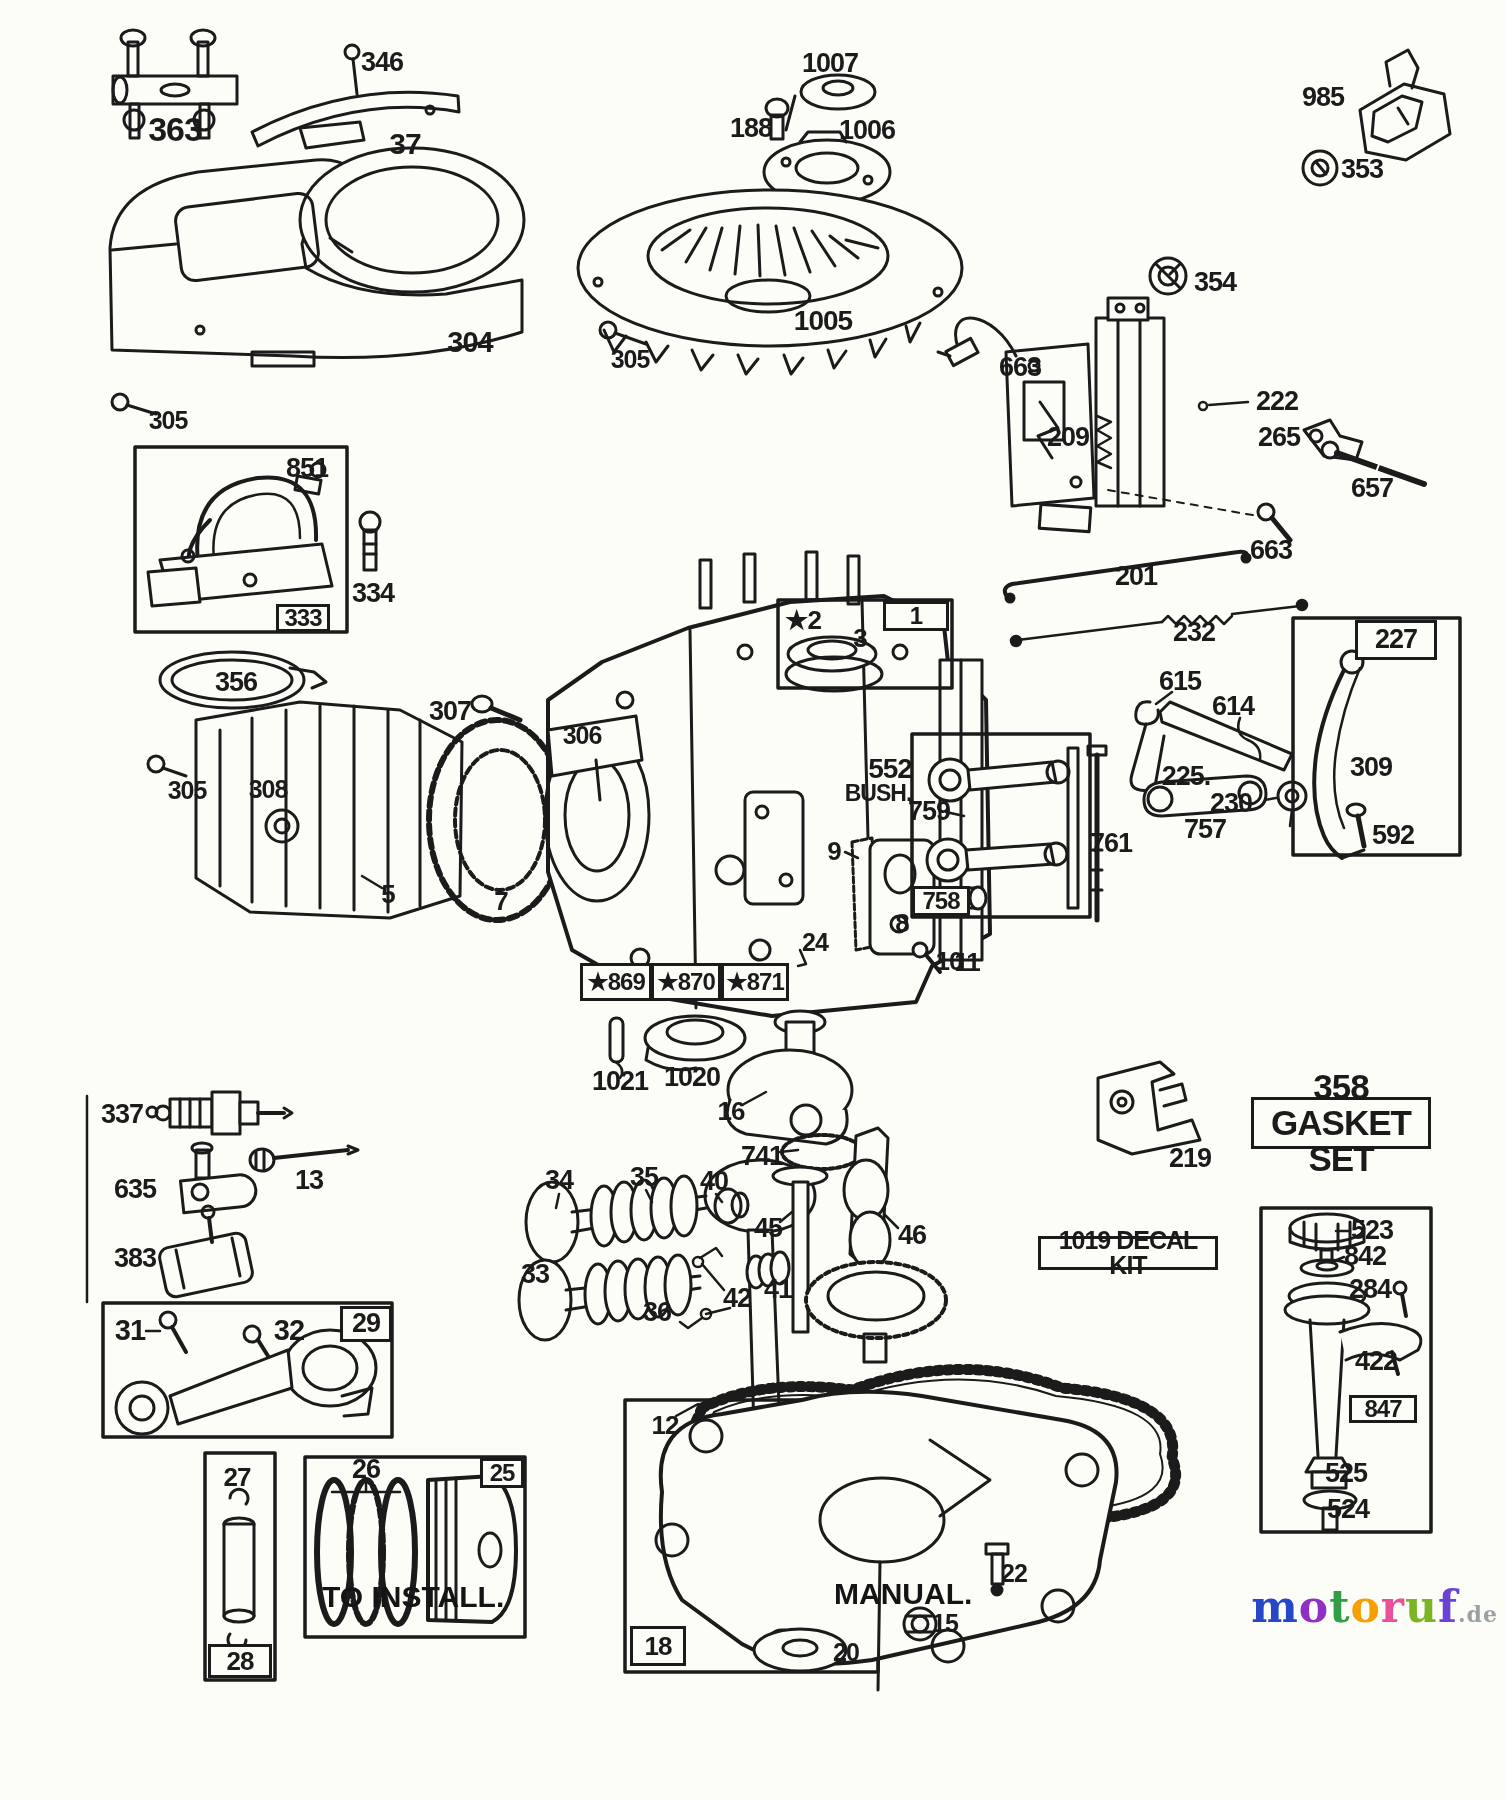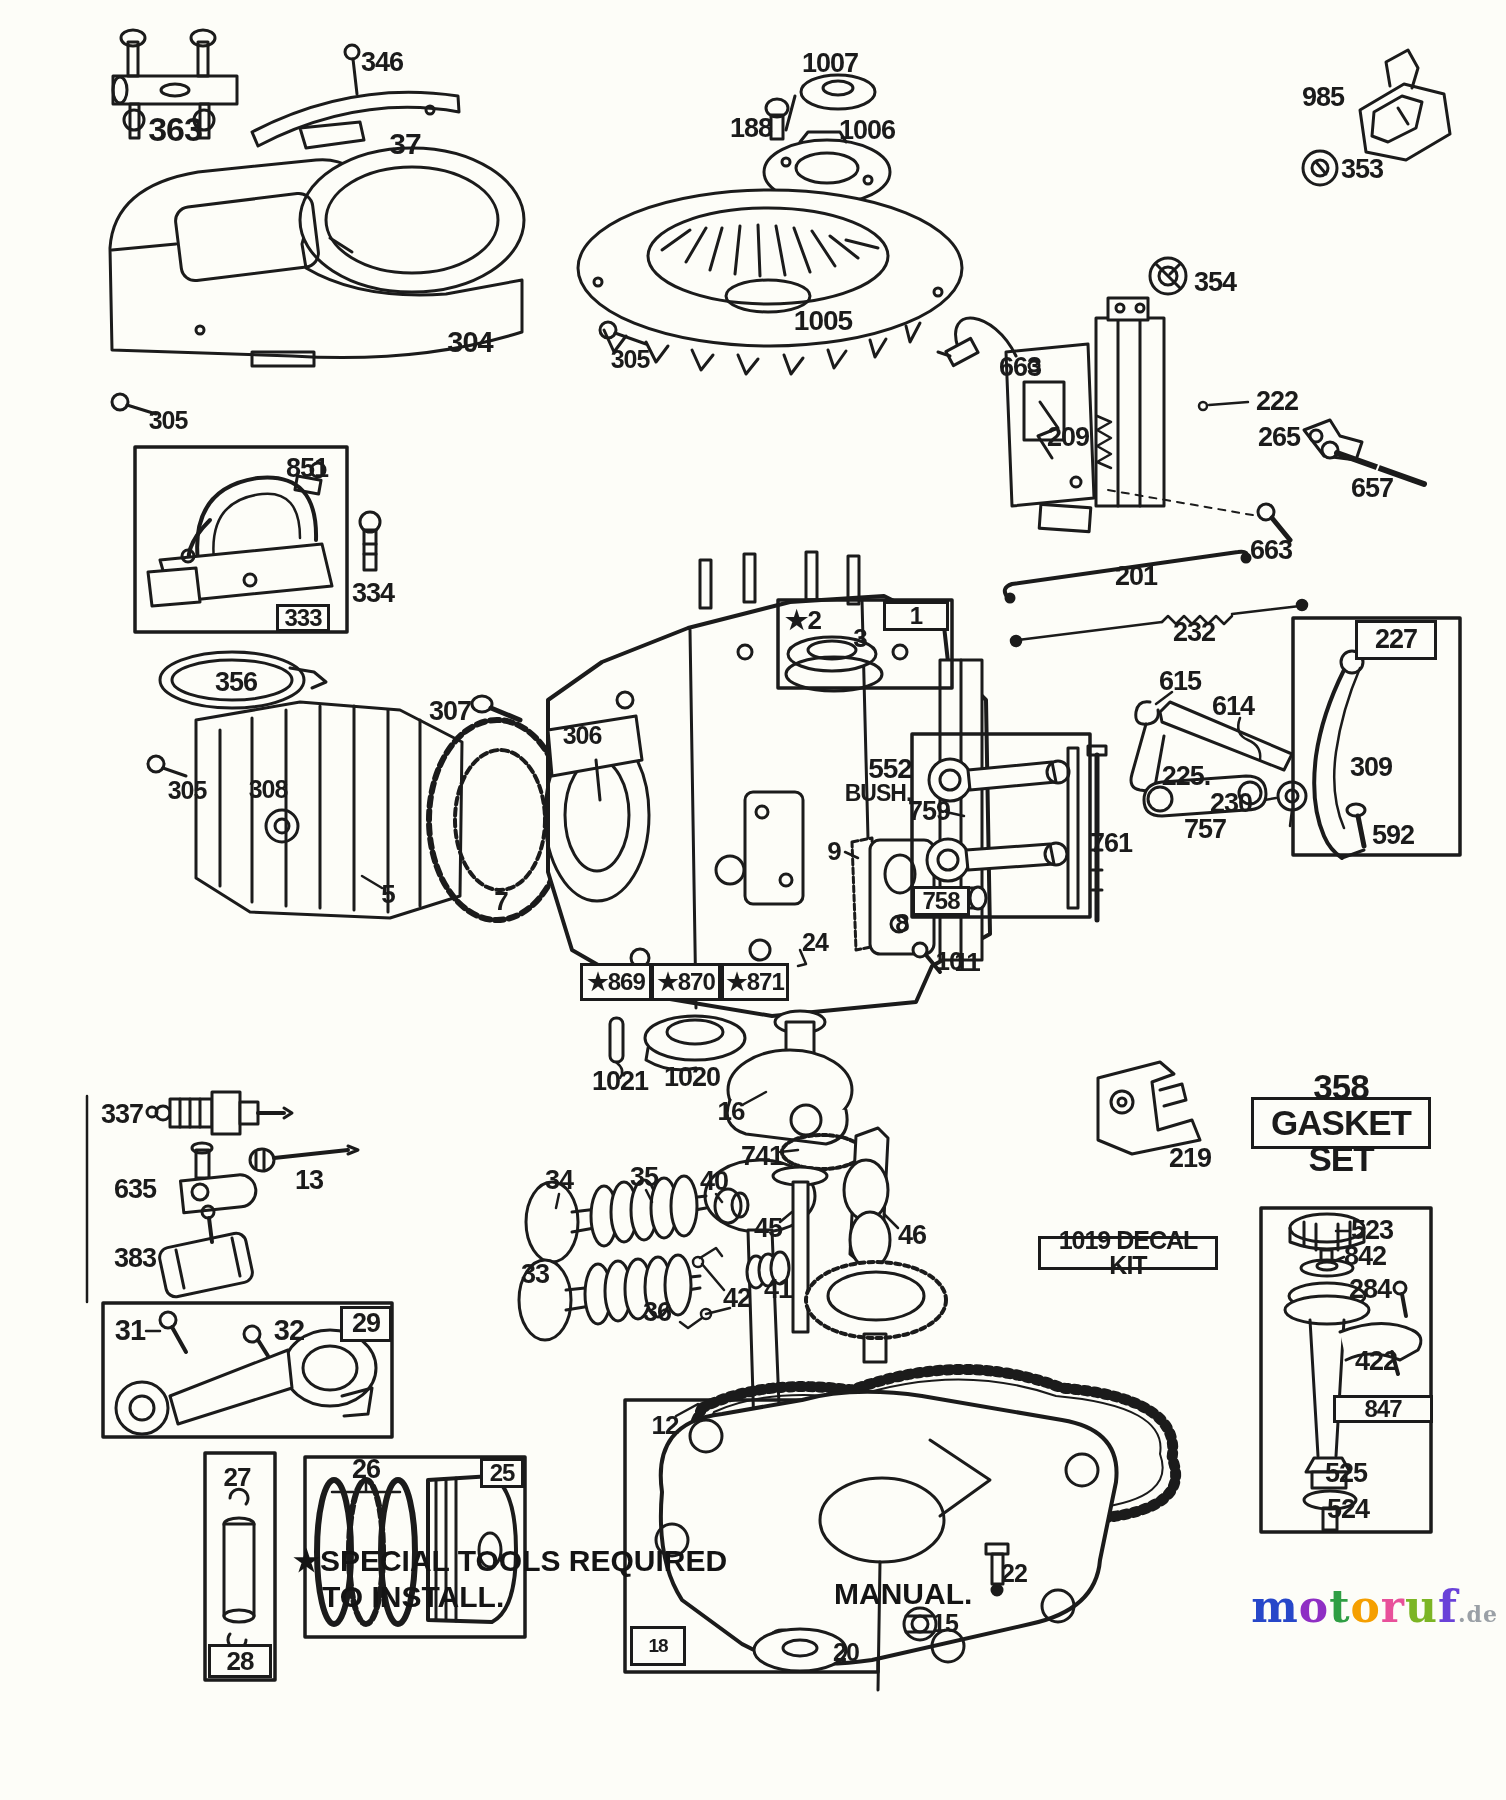--- a/index.html
+++ b/index.html
@@ -634,28 +634,27 @@
       <div class="lbl" style="left: 281px; top: 1331px; font-size: 29px; margin-left: 8px;">32</div>
       <div class="lbl boxed" style="left: 366px; top: 1324px; font-size: 27px; width: 52px; height: 36px;">29</div>
       <div class="lbl" style="left: 237px; top: 1477px; font-size: 26px;">27</div>
       <div class="lbl boxed" style="left: 240px; top: 1661px; font-size: 26px; width: 64px; height: 34px;">28</div>
       <div class="lbl" style="left: 366px; top: 1470px; font-size: 27px;">26</div>
       <div class="lbl boxed" style="left: 502px; top: 1473px; font-size: 24px; width: 44px; height: 30px;">25</div>
       <div class="lbl" style="left: 665px; top: 1425px; font-size: 26px;">12</div>
       <div class="lbl" style="left: 1014px; top: 1574px; font-size: 25px;">22</div>
       <div class="lbl" style="left: 945px; top: 1624px; font-size: 25px;">15</div>
       <div class="lbl" style="left: 846px; top: 1653px; font-size: 25px;">20</div>
-      <div class="lbl boxed" style="left: 658px; top: 1646px; font-size: 19px; width: 56px; height: 40px;">18</div>
+      <div class="lbl boxed" style="left: 658px; top: 1646px; font-size: 26px; width: 56px; height: 40px;">18</div>
       <div class="lbl" style="left: 1372px; top: 1231px;">523</div>
       <div class="lbl" style="left: 1365px; top: 1257px;">842</div>
       <div class="lbl" style="left: 1370px; top: 1290px;">284</div>
       <div class="lbl" style="left: 1376px; top: 1362px;">422</div>
-      <div class="lbl boxed" style="left: 1383px; top: 1409px; font-size: 24px; width: 100px; height: 28px;">847</div>
+      <div class="lbl boxed" style="left: 1383px; top: 1409px; font-size: 24px; width: 68px; height: 28px;">847</div>
       <div class="lbl" style="left: 1346px; top: 1474px;">525</div>
       <div class="lbl" style="left: 1348px; top: 1510px;">524</div>
     </div>
 
-  <div class="note" style="left:293px;top:1543px;">★SPECIAL TOOLS REQUIRED</div>
   <div class="note" style="left:322px;top:1580px;">TO INSTALL.</div>
   <div class="note" style="left:834px;top:1577px;">MANUAL.</div>
 
   <div id="logo"><span style="color: rgb(39, 71, 201);">m</span><span style="color: rgb(143, 47, 196);">o</span><span style="color: rgb(47, 158, 68);">t</span><span style="color: rgb(245, 159, 0);">o</span><span style="color: rgb(232, 80, 154);">r</span><span style="color: rgb(124, 181, 36);">u</span><span style="color: rgb(106, 66, 216);">f</span><span class="de" style="color: rgb(154, 160, 166);">.de</span></div>
 </div>
 
 </body></html>

